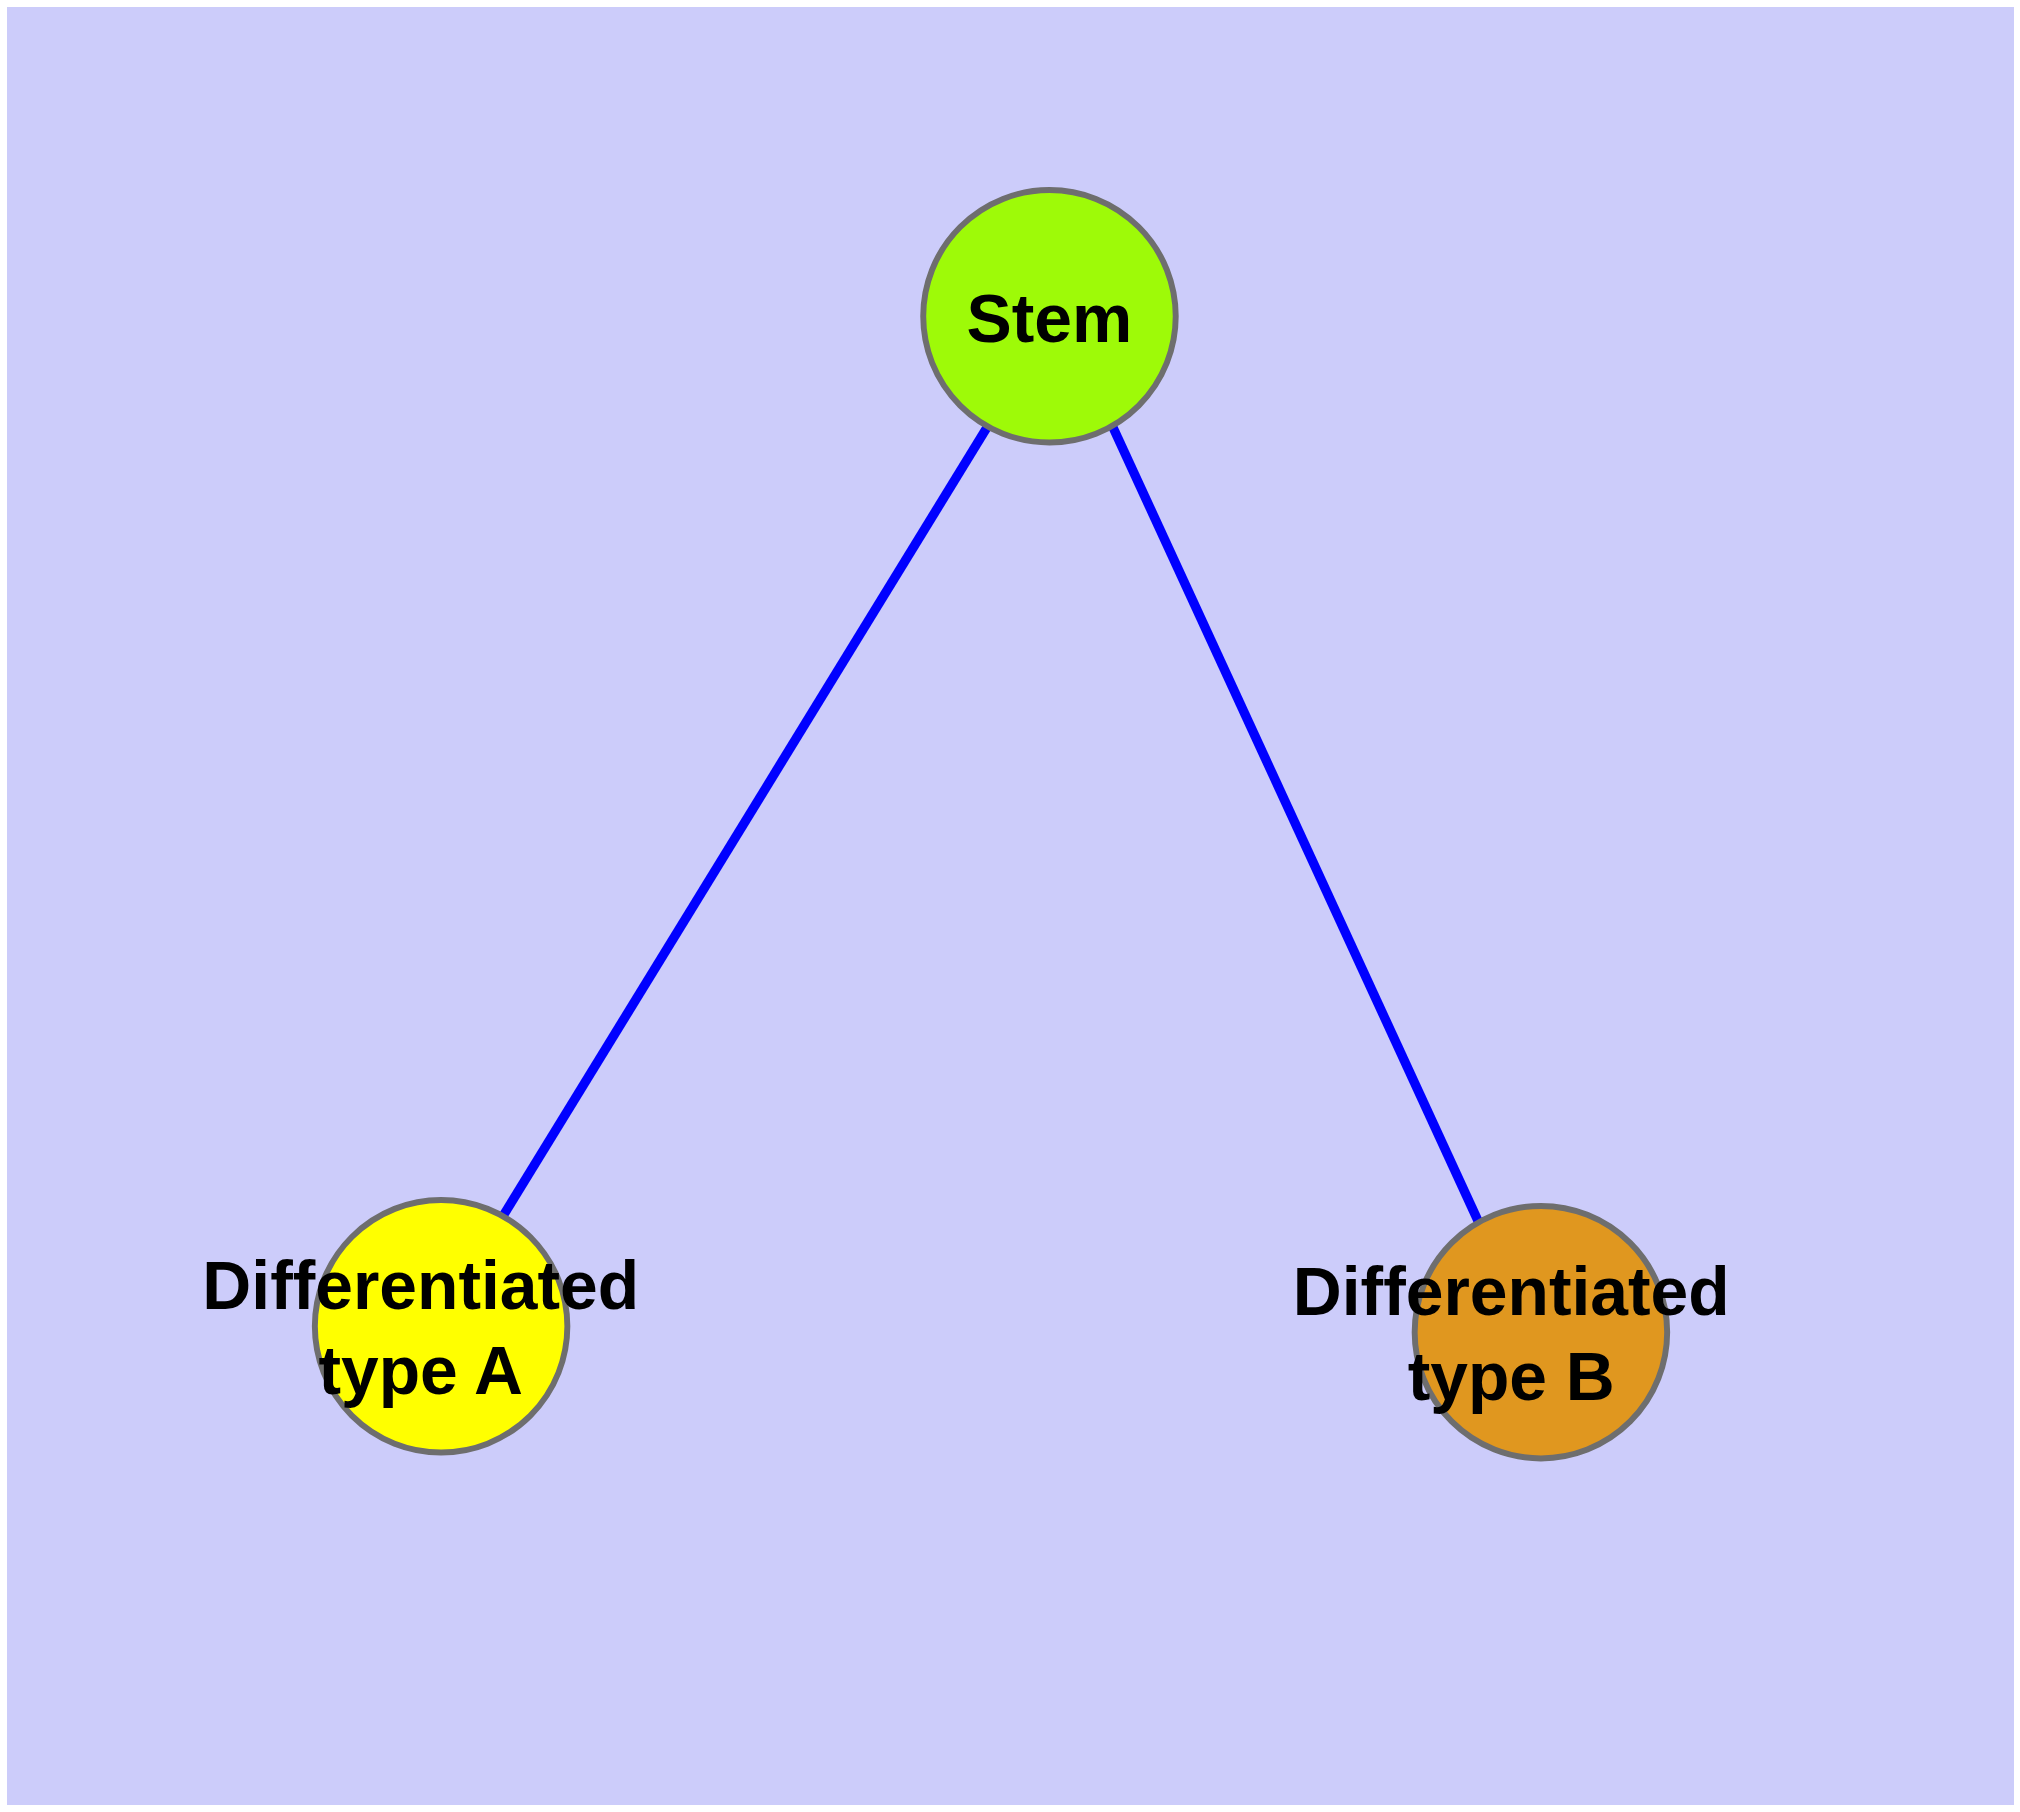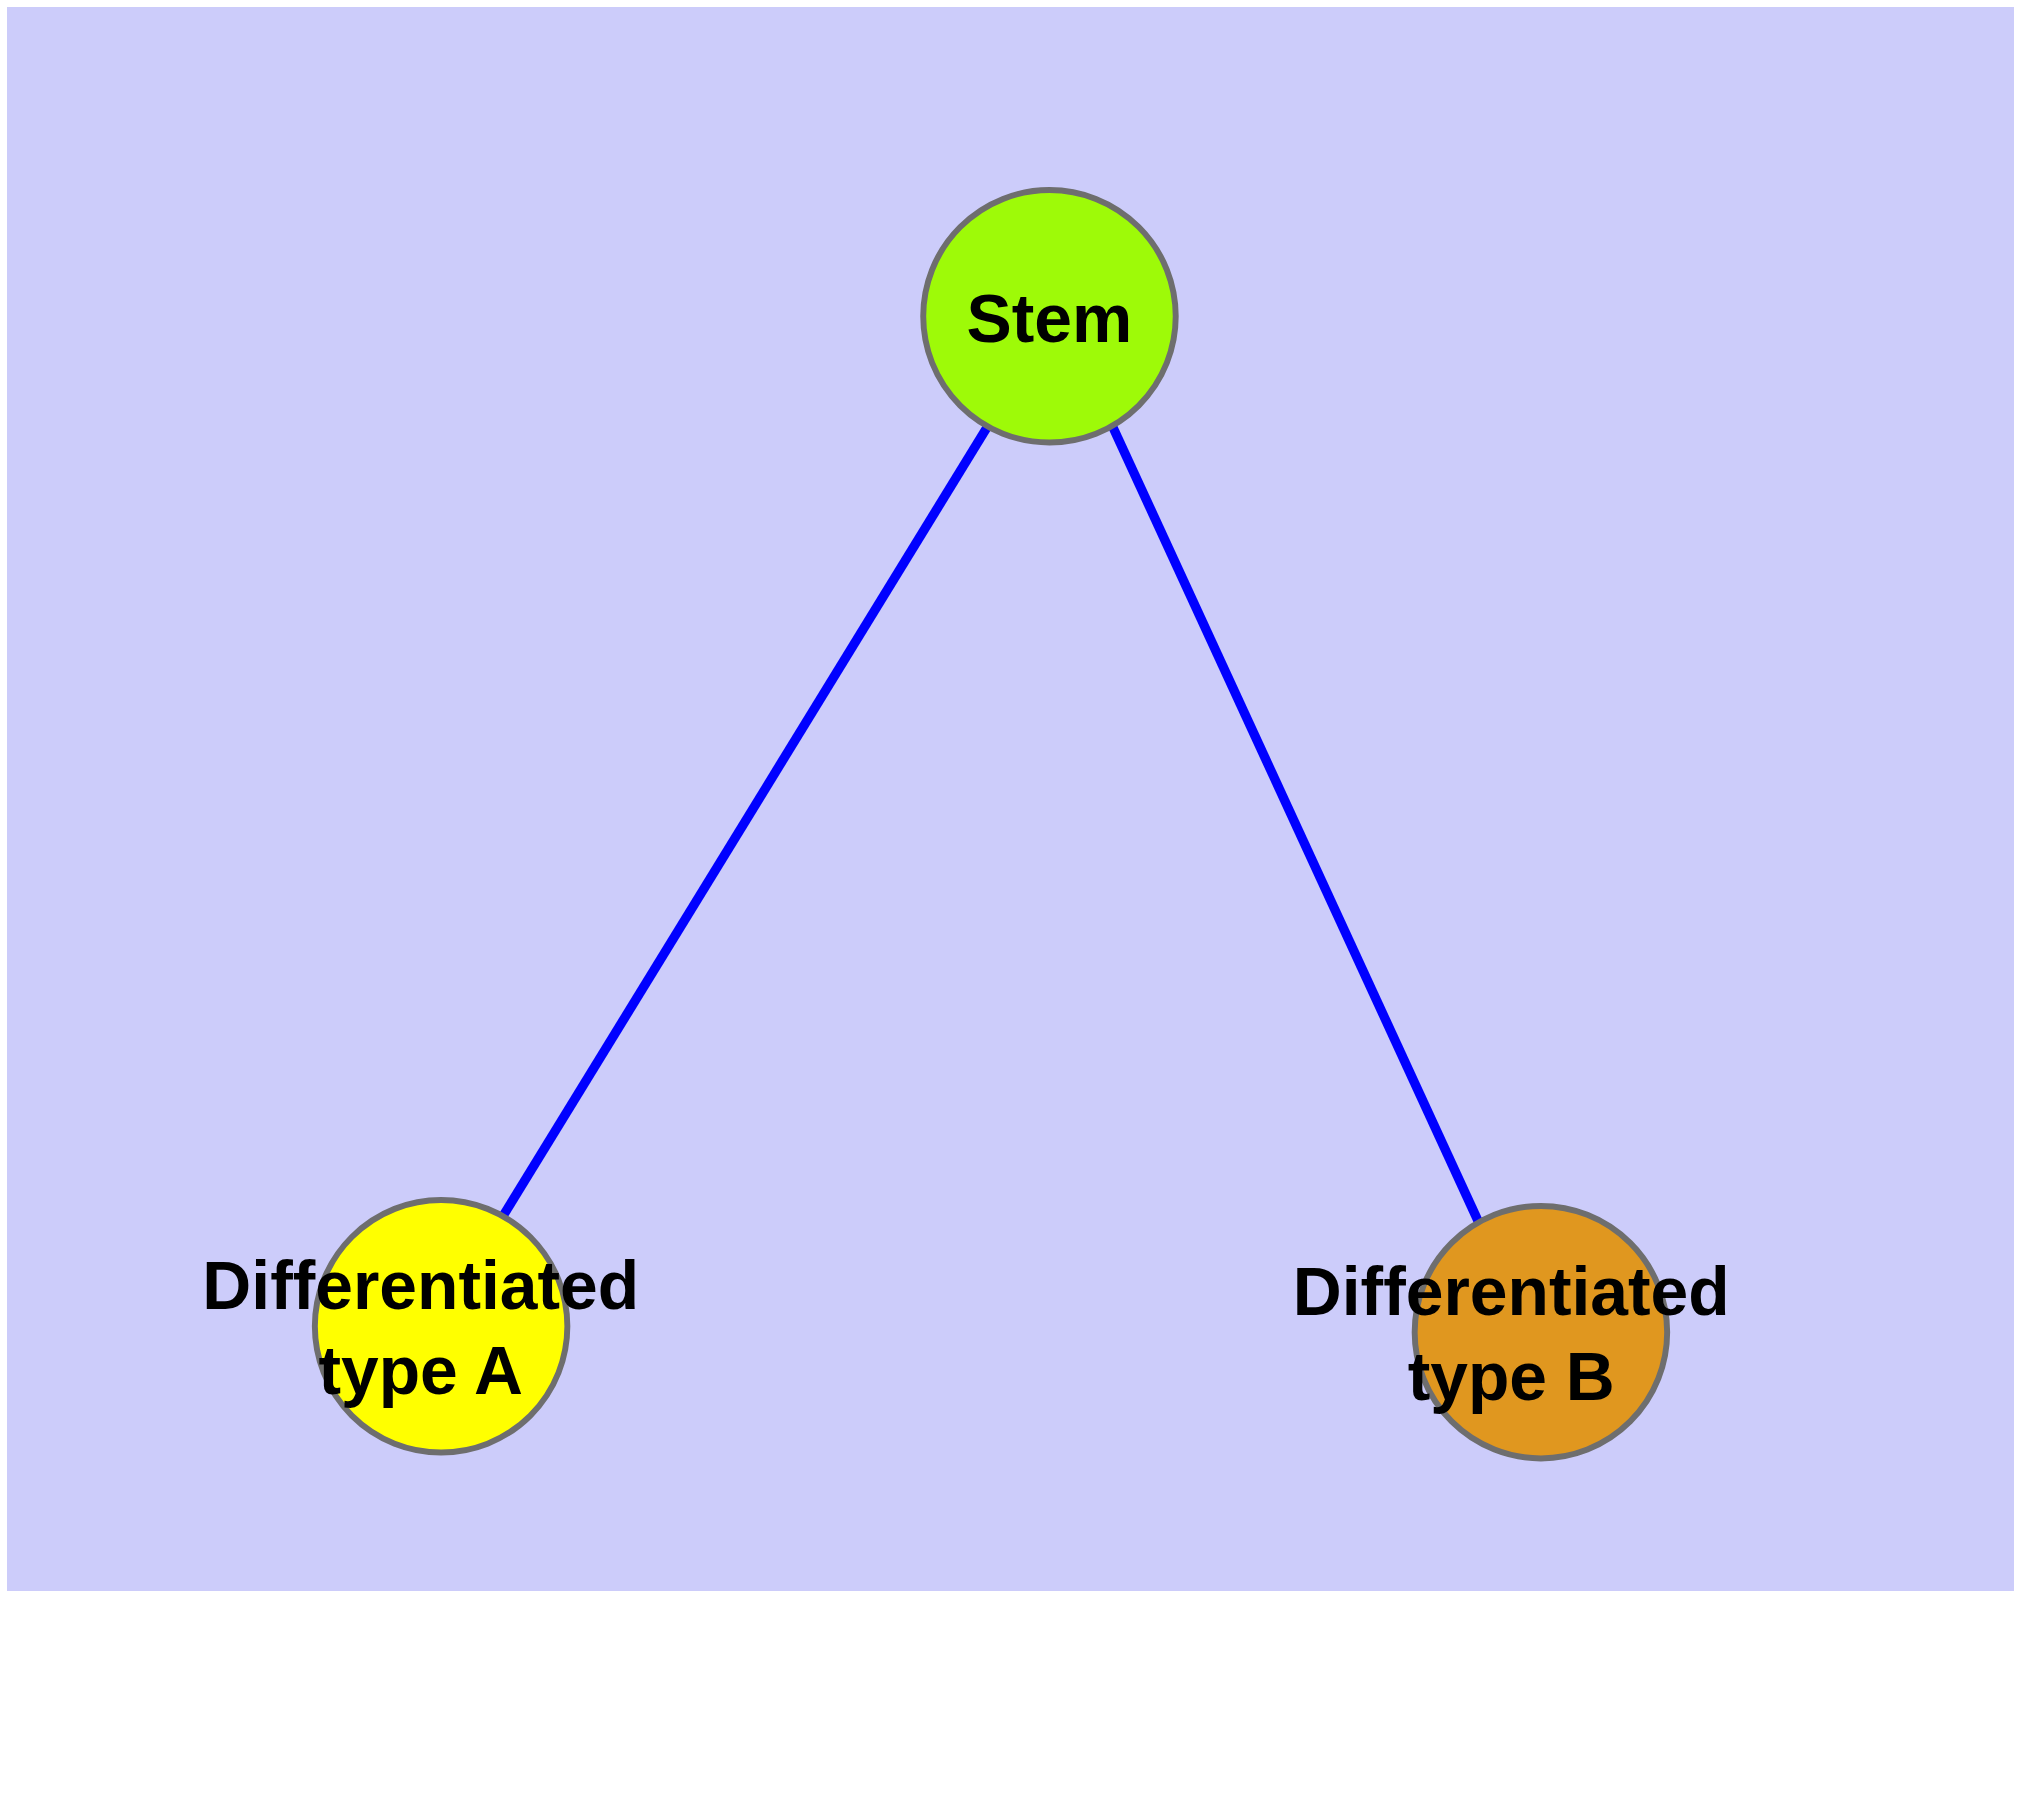--- a/index.html
+++ b/index.html
@@ -17,21 +17,21 @@
     position: relative;
     width: 2021px;
     height: 1812px;
     background: #ffffff;
   }
   #plot-area {
     position: absolute;
     left: 6.8px;
     top: 6.8px;
     width: 2007px;
-    height: 1584px;
+    height: 1798px;
     background: #ccccfa;
     overflow: hidden;
   }
   svg.graph-svg {
     position: absolute;
     left: 0;
     top: 0;
     width: 2007px;
     height: 1798px;
     display: block;

